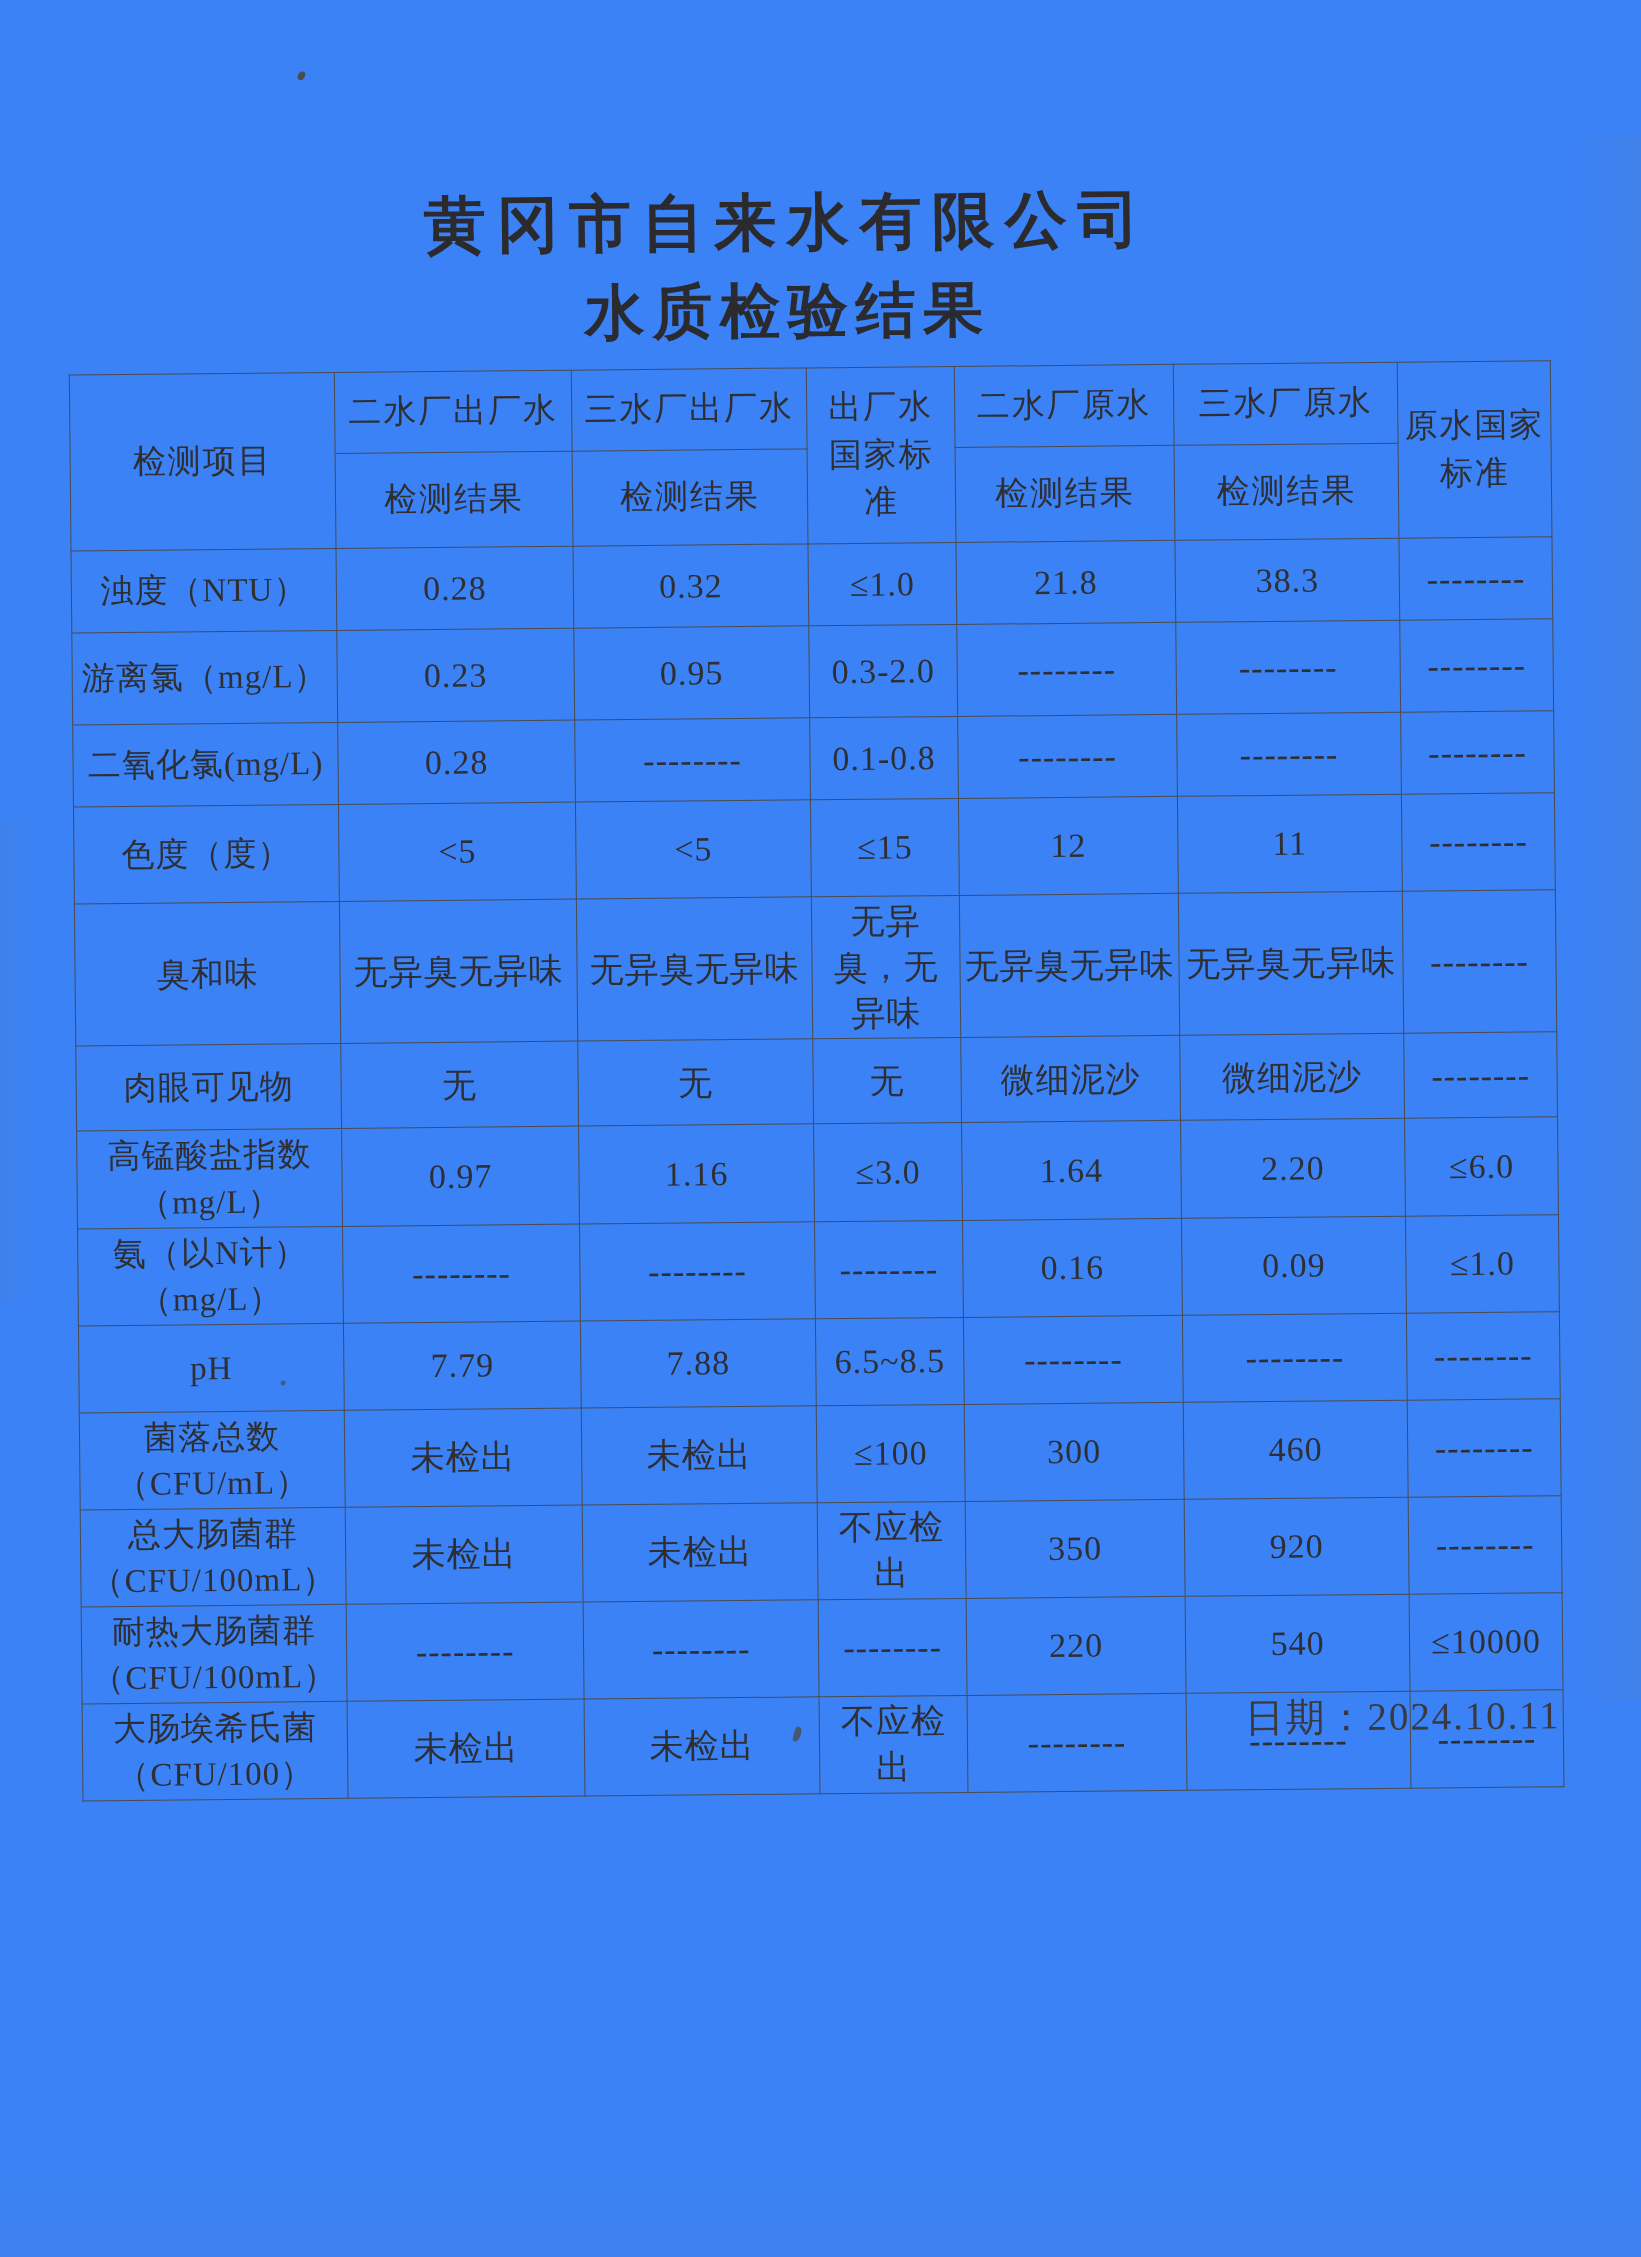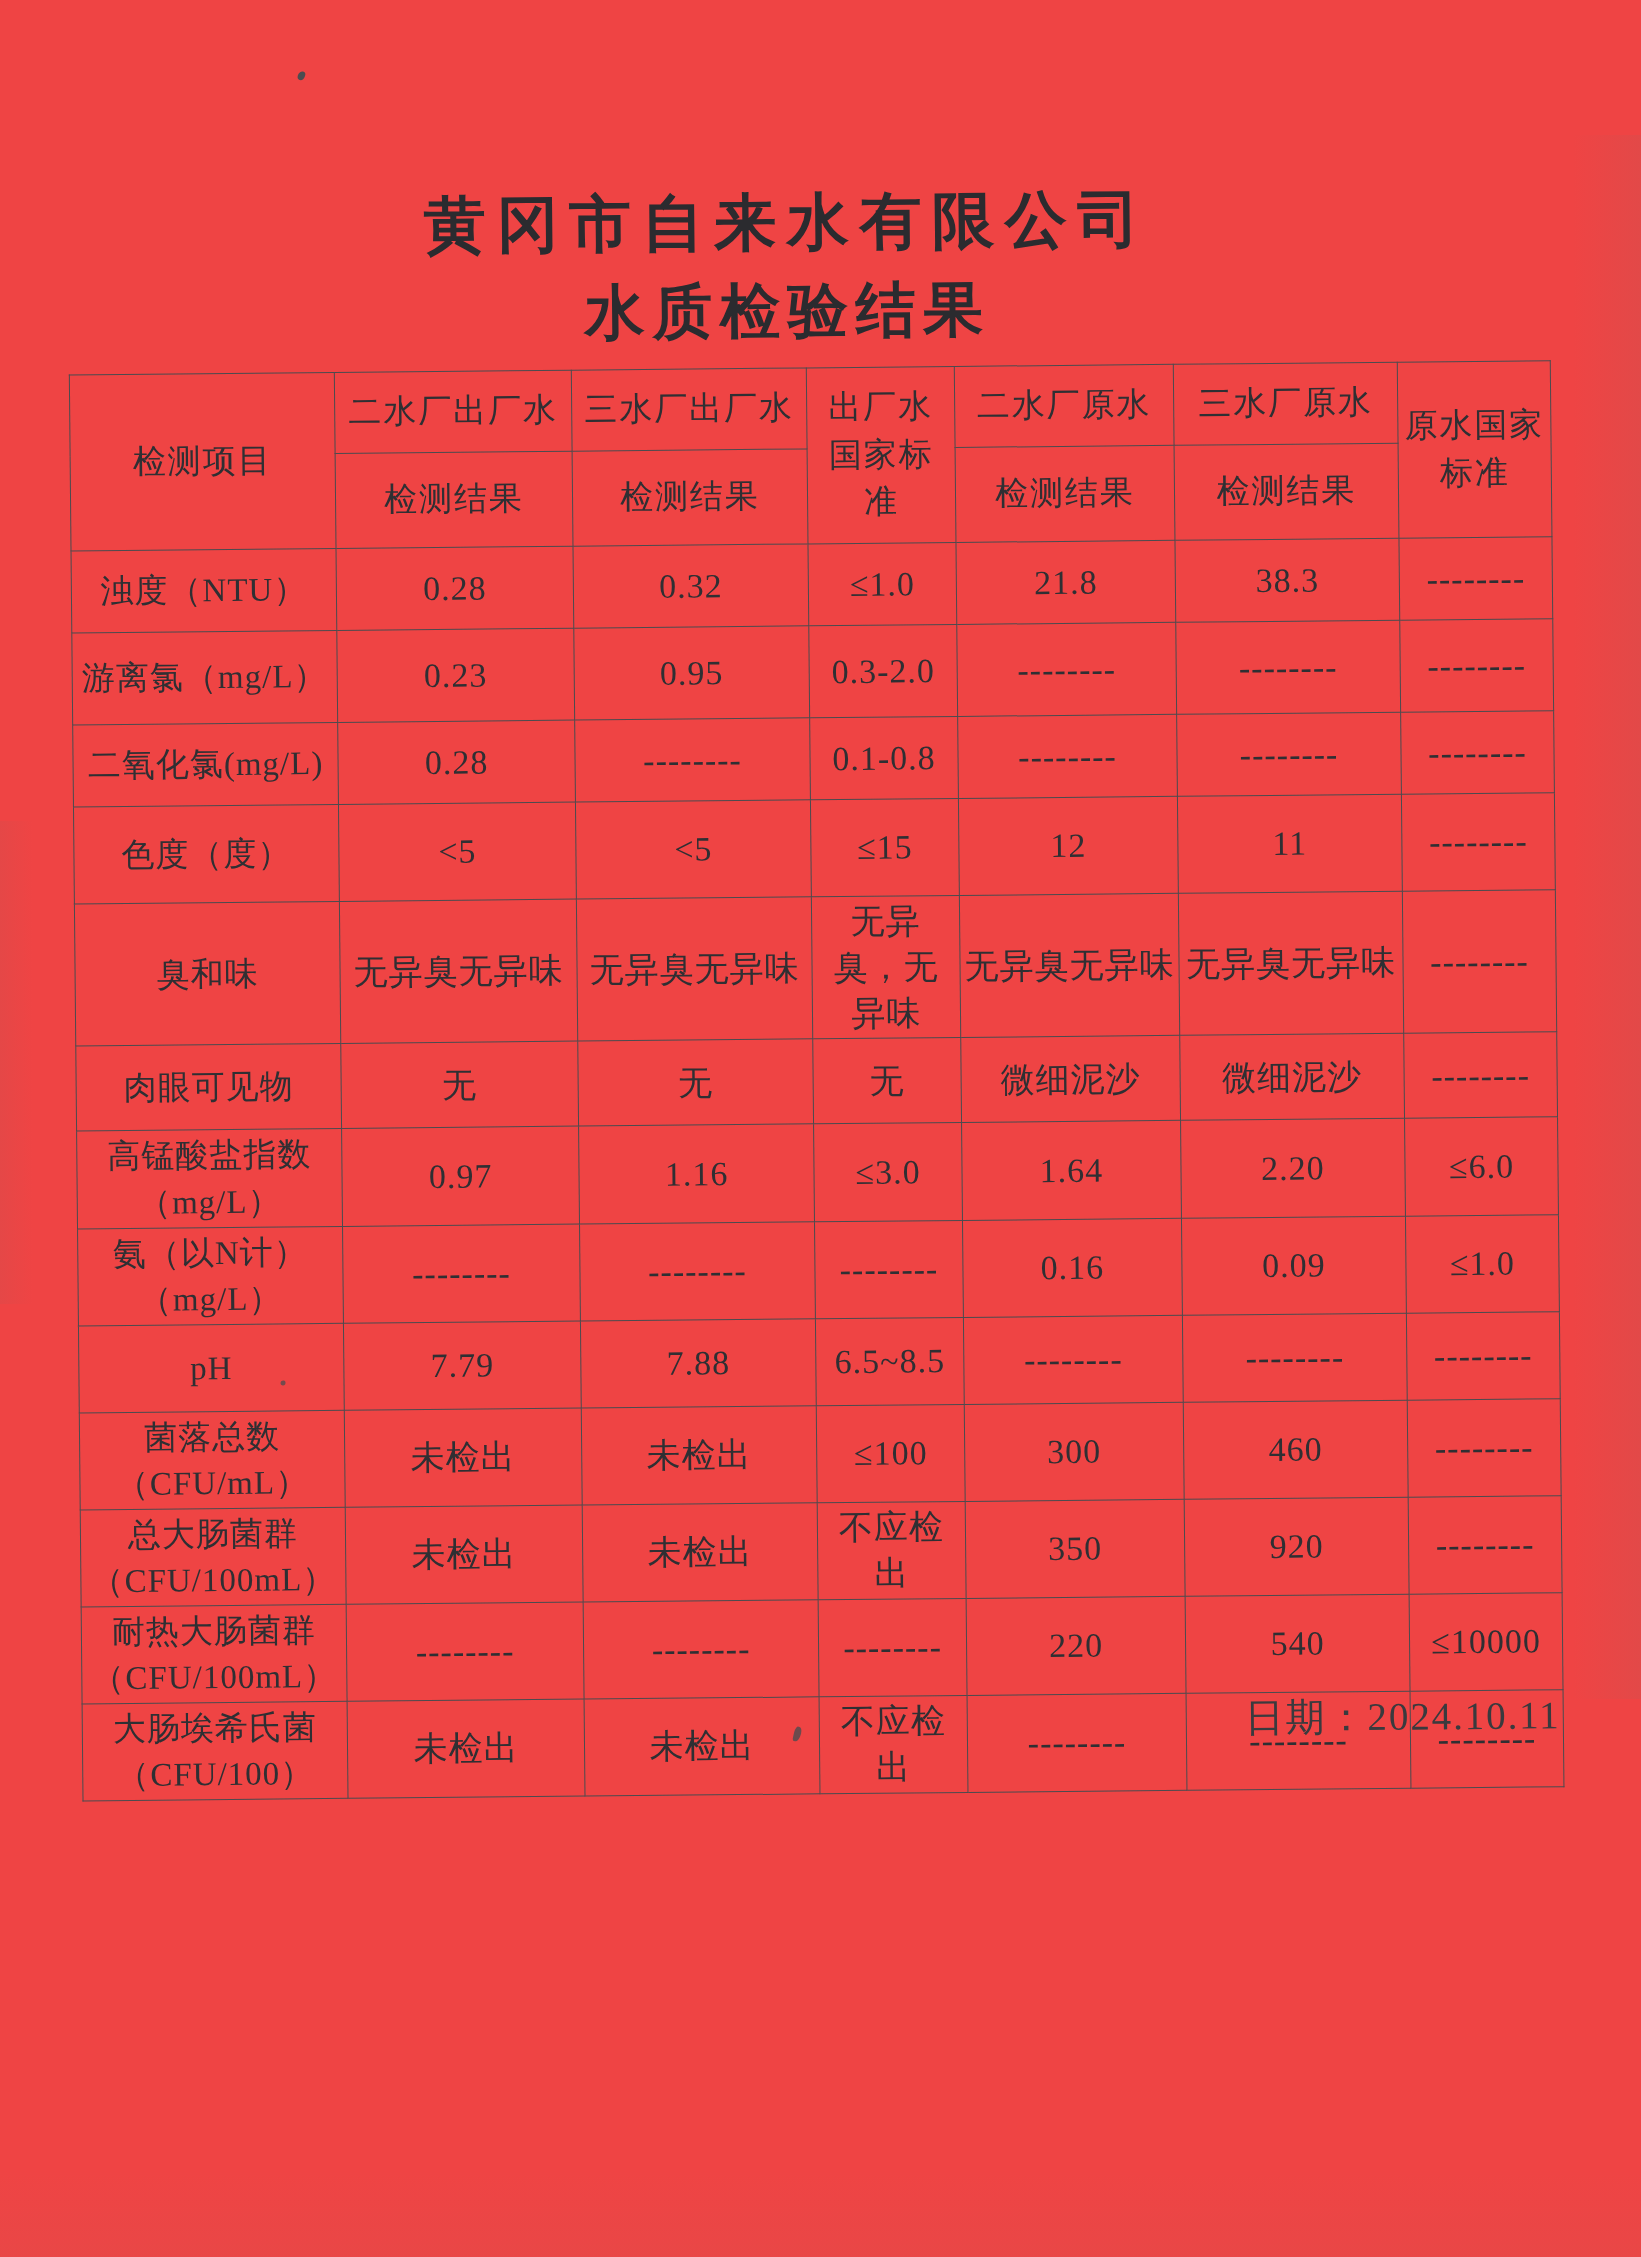--- a/index.html
+++ b/index.html
@@ -1,19 +1,19 @@
 <!DOCTYPE html>
 <html><head>
 <meta charset="utf-8">
 <style>
   html,body{margin:0;padding:0;}
   body{width:1641px;height:2257px;background:#e9e9e5;}
   .page{
     position:relative;width:1641px;height:2257px;overflow:hidden;
-    background:#ef4444;
+    background:#3b82f6;
     font-family:"Liberation Serif","DejaVu Serif",serif;
     color:#2f2f33;
   }
   
   .shade-right{position:absolute;top:135px;right:0;width:68px;height:1564px;
     background:linear-gradient(to right, rgba(0,0,0,0), rgba(115,115,108,0.10));}
   .shade-left{position:absolute;top:821px;left:0;width:33px;height:483px;
     background:linear-gradient(to right, rgba(110,110,105,0.08), rgba(0,0,0,0));}
   .shade-bottom{position:absolute;bottom:0;left:0;width:100%;height:87px;
     background:linear-gradient(to bottom, rgba(0,0,0,0), rgba(120,120,112,0.05));}

